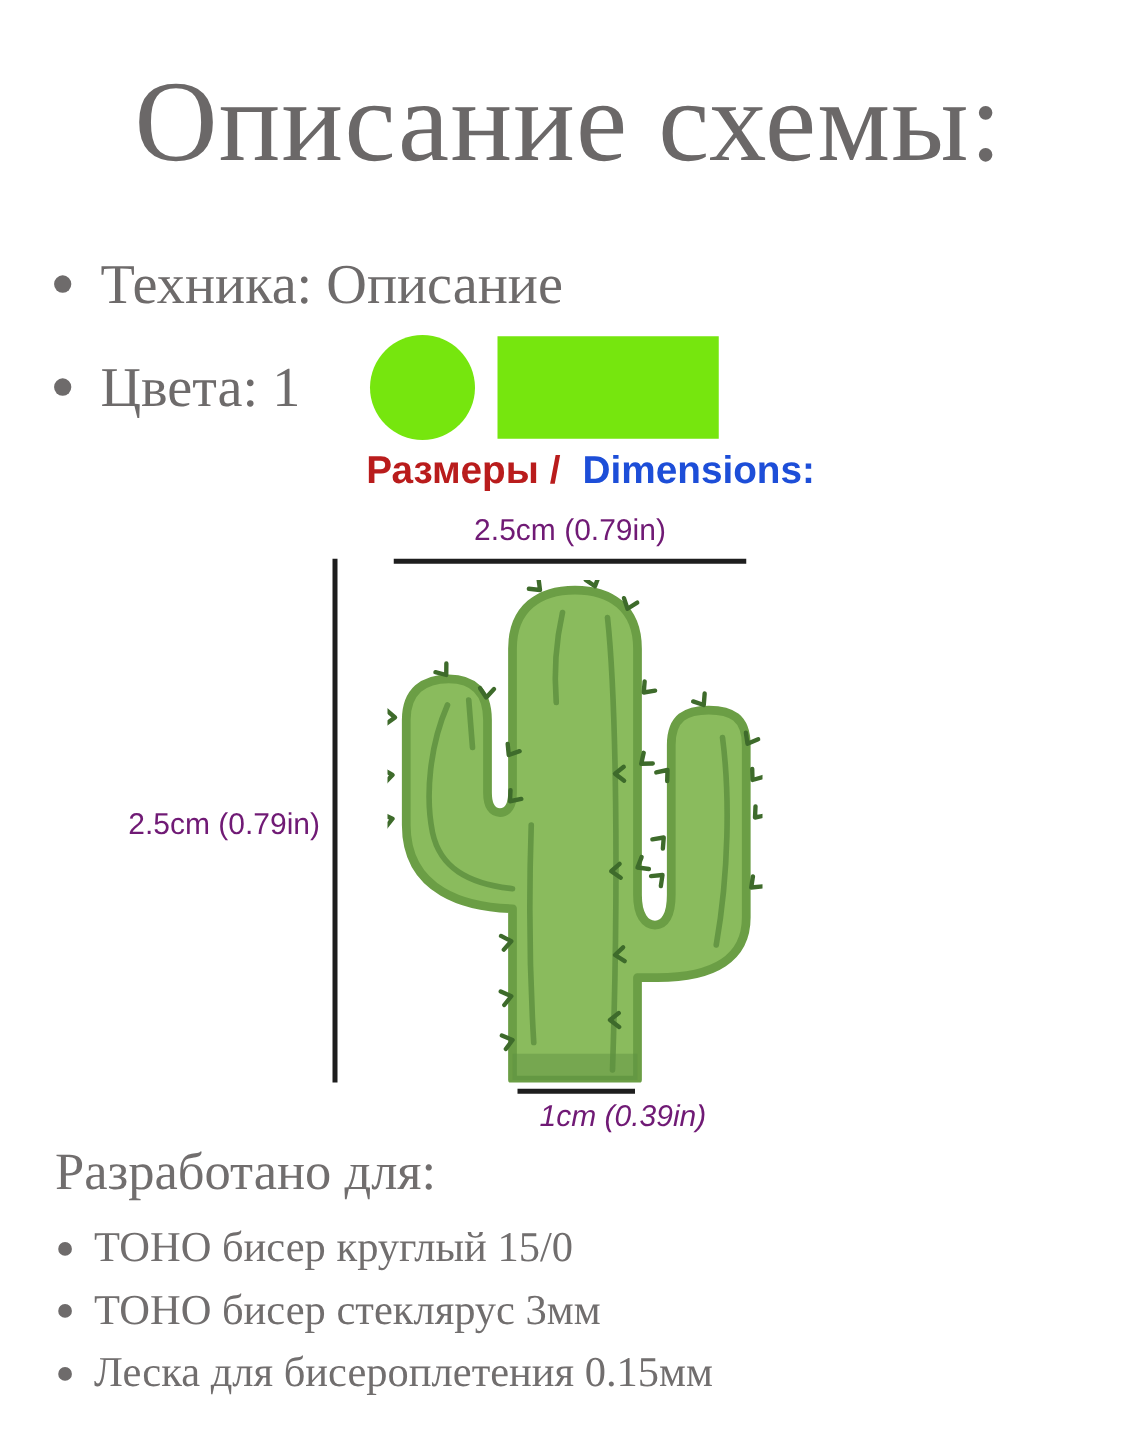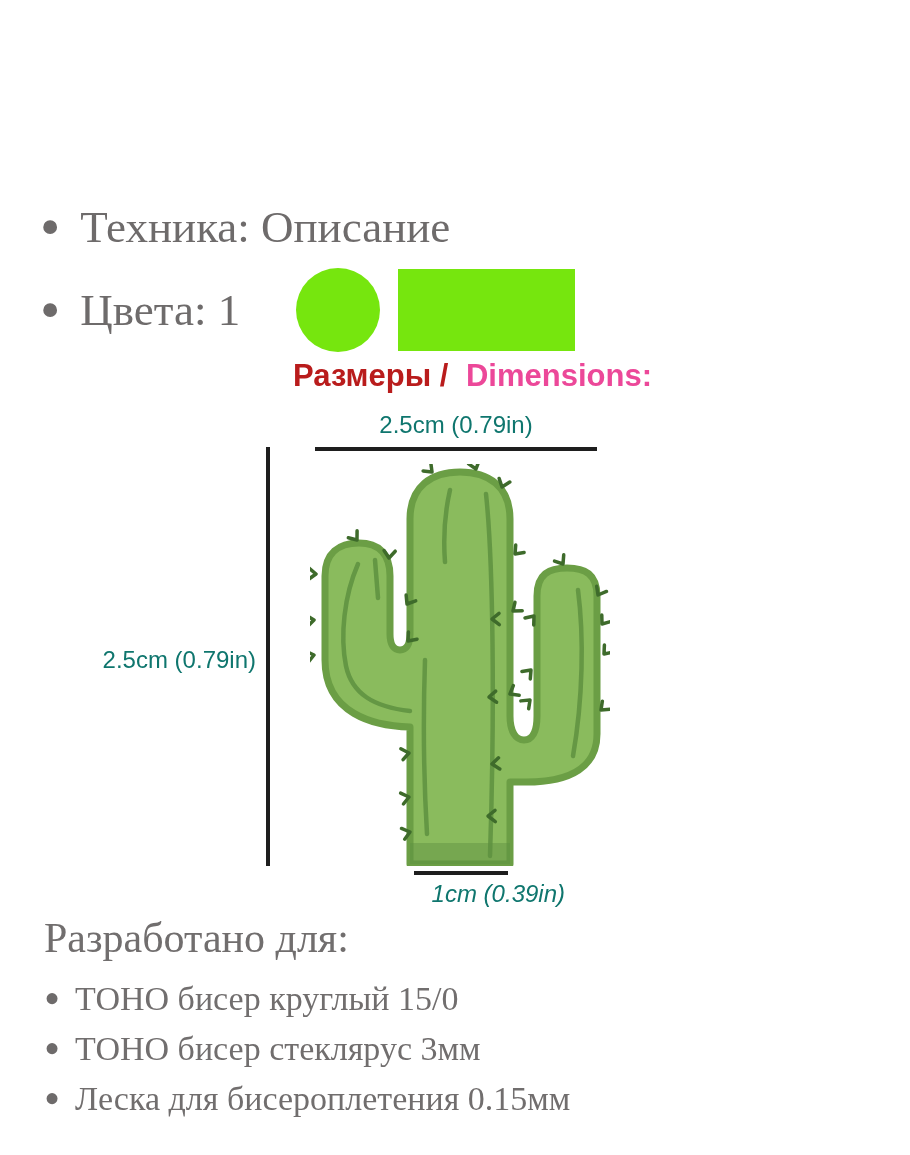--- a/index.html
+++ b/index.html
@@ -19,25 +19,25 @@
   .btext { font-size:45px; white-space:nowrap; }
   .swatch-circle { width:84px; height:84px; border-radius:50%; margin-left:56px; background:#76e60e; }
   .swatch-rect   { width:177px; height:82px; margin-left:18px; background:#76e60e; }
 
   .dim-heading {
     position:absolute; left:293px; top:358px;
     font-family:"Liberation Sans","DejaVu Sans",sans-serif;
     font-weight:700; font-size:31px; white-space:nowrap;
   }
   .dim-ru { color:#b91c1c; }
-  .dim-en { color:#ec4899; margin-left:9px; }
+  .dim-en { color:#1d4ed8; margin-left:9px; }
 
   .dim-label {
     position:absolute; font-family:"Liberation Sans","DejaVu Sans",sans-serif;
-    font-size:24px; color:#0f766e; white-space:nowrap;
+    font-size:24px; color:#701a75; white-space:nowrap;
   }
   .dim-label.top    { left:315px; top:411px; width:282px; text-align:center; }
   .dim-label.left   { left:86px;  top:646px; width:170px; text-align:right; }
   .dim-label.bottom { left:385px; top:880px; width:180px; text-align:right;font-style:italic; }
 
   .dline { position:absolute; background:#1e1e1e; }
   .dline.top    { left:315px; top:447px; width:282px; height:4px; }
   .dline.vert   { left:266px; top:447px; width:4px;  height:419px; }
   .dline.bottom { left:414px; top:871px; width:94px; height:4px; }
 
@@ -46,20 +46,21 @@
   .dev { position:absolute; left:44px; top:914px; color:#716e6e; }
   .dev-heading { font-size:42px; margin-bottom:12px; }
   .dev-item { display:flex; align-items:center; font-size:34px; height:50px; white-space:nowrap; }
   .dev-item .dot { font-size:46px; margin-right:15px; }
 </style>
 </head>
 <body>
 
 <div class="page">
 
+  <h1 class="title">Описание схемы:</h1>
 
   <div class="bullet-row row-technique">
     <span class="dot">•</span>
     <span class="btext">Техника: Описание</span>
   </div>
 
   <div class="bullet-row row-colors">
     <span class="dot">•</span>
     <span class="btext">Цвета: 1</span>
     <span class="swatch-circle" style="background: rgb(118, 230, 14);"></span>

